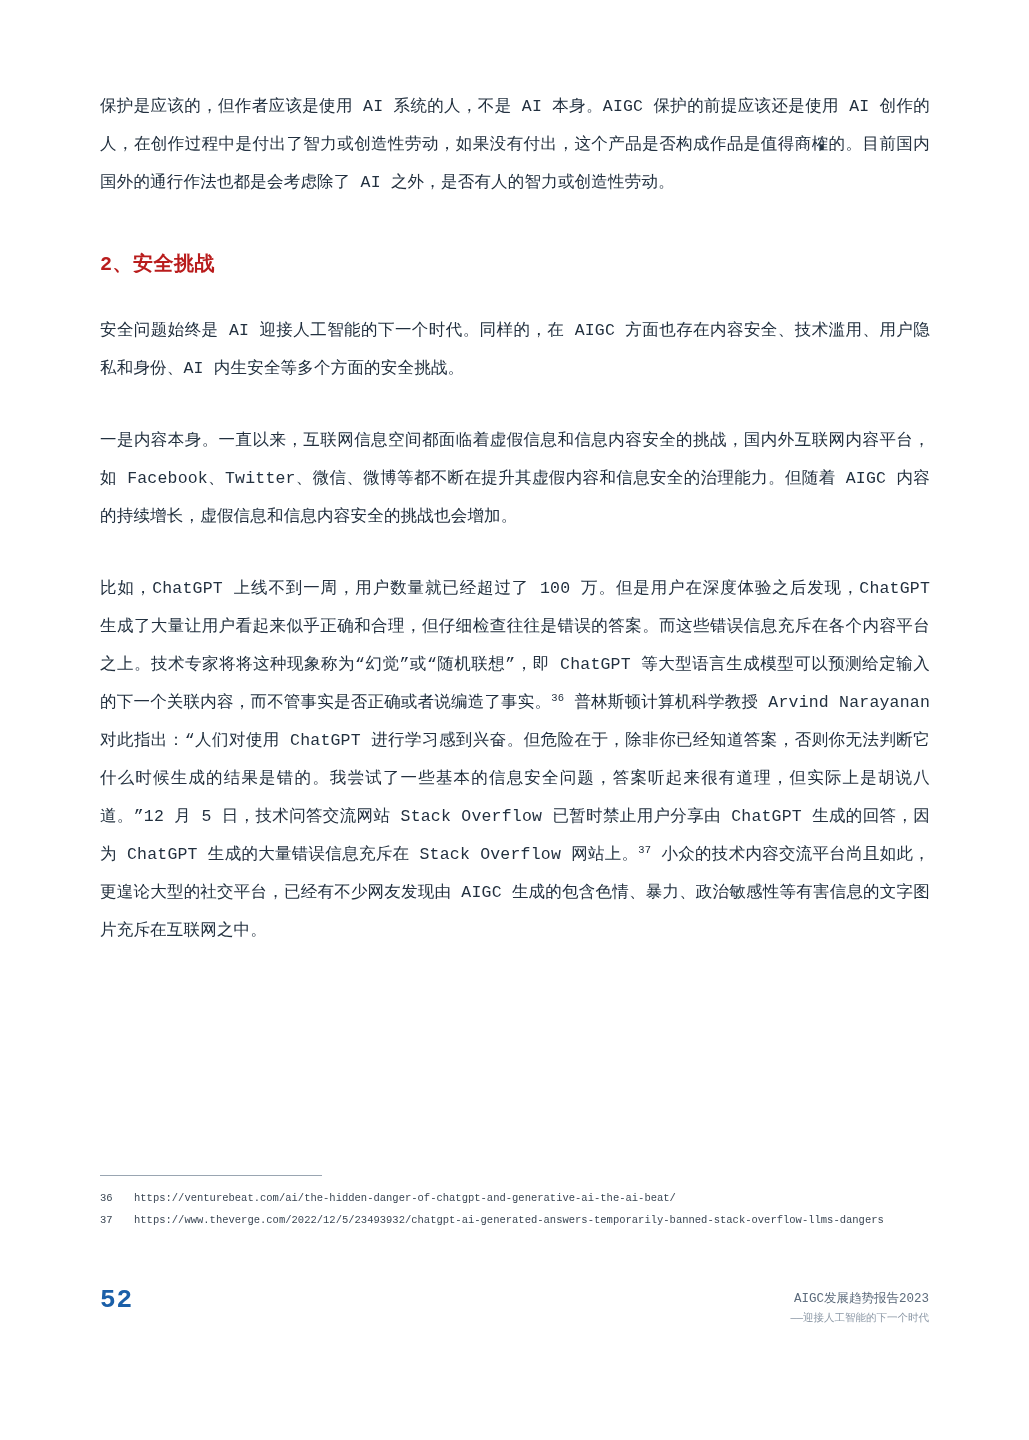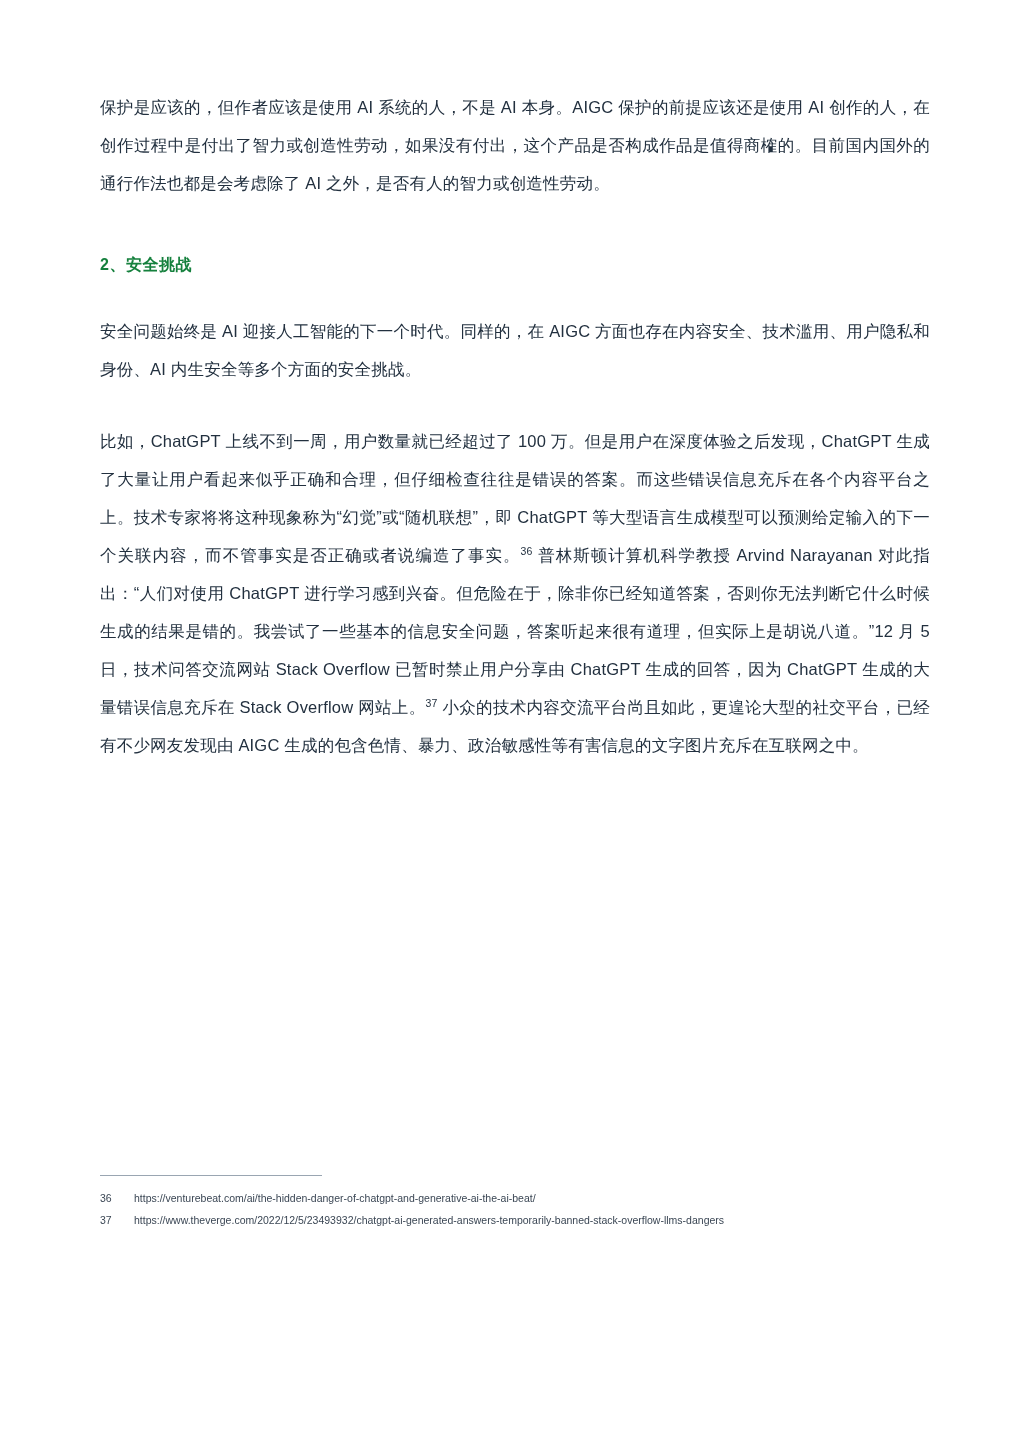--- a/index.html
+++ b/index.html
@@ -14,42 +14,43 @@
     color: #1b2a3c;
   }
   .page {
     position: relative;
     width: 1029px;
     height: 1440px;
     box-sizing: border-box;
     padding: 88px 100px 16px 100px;
     background: #ffffff;
     overflow: hidden;
+    font-family: Liberation Mono, monospace;
   }
   .content {
     width: 830px;
   }
   p.body-text {
     margin: 0 0 34px 0;
     font-size: 16.5px;
     line-height: 38px;
     color: #22303f;
     text-align: justify;
     text-justify: inter-ideograph;
     letter-spacing: 0.2px;
   }
   p.body-text.tight {
     margin-bottom: 30px;
   }
   h2.section-heading {
     margin: 46px 0 30px 0;
-    font-size: 16px;
+    font-size: 20px;
     line-height: 34px;
     font-weight: bold;
-    color: #15803d;
+    color: #b91c1c;
     letter-spacing: 0.5px;
   }
   sup.footnote-ref {
     font-size: 10.5px;
     vertical-align: super;
     line-height: 0;
     color: #22303f;
   }
   .footnotes {
     position: absolute;
@@ -118,33 +119,41 @@
 
 <div class="page">
   <div class="content">
 
     <p class="body-text">保护是应该的，但作者应该是使用 AI 系统的人，不是 AI 本身。AIGC 保护的前提应该还是使用 AI 创作的人，在创作过程中是付出了智力或创造性劳动，如果没有付出，这个产品是否构成作品是值得商榷的。目前国内国外的通行作法也都是会考虑除了 AI 之外，是否有人的智力或创造性劳动。</p>
 
     <h2 class="section-heading">2、安全挑战</h2>
 
     <p class="body-text">安全问题始终是 AI 迎接人工智能的下一个时代。同样的，在 AIGC 方面也存在内容安全、技术滥用、用户隐私和身份、AI 内生安全等多个方面的安全挑战。</p>
 
+    <p class="body-text">一是内容本身。一直以来，互联网信息空间都面临着虚假信息和信息内容安全的挑战，国内外互联网内容平台，如 Facebook、Twitter、微信、微博等都不断在提升其虚假内容和信息安全的治理能力。但随着 AIGC 内容的持续增长，虚假信息和信息内容安全的挑战也会增加。</p>
 
     <p class="body-text"><span>比如，ChatGPT 上线不到一周，用户数量就已经超过了 100 万。但是用户在深度体验之后发现，ChatGPT 生成了大量让用户看起来似乎正确和合理，但仔细检查往往是错误的答案。而这些错误信息充斥在各个内容平台之上。技术专家将将这种现象称为“幻觉”或“随机联想”，即 ChatGPT 等大型语言生成模型可以预测给定输入的下一个关联内容，而不管事实是否正确或者说编造了事实。</span><sup class="footnote-ref">36</sup><span> 普林斯顿计算机科学教授 Arvind Narayanan 对此指出：“人们对使用 ChatGPT 进行学习感到兴奋。但危险在于，除非你已经知道答案，否则你无法判断它什么时候生成的结果是错的。我尝试了一些基本的信息安全问题，答案听起来很有道理，但实际上是胡说八道。”12 月 5 日，技术问答交流网站 Stack Overflow 已暂时禁止用户分享由 ChatGPT 生成的回答，因为 ChatGPT 生成的大量错误信息充斥在 Stack Overflow 网站上。</span><sup class="footnote-ref">37</sup><span> 小众的技术内容交流平台尚且如此，更遑论大型的社交平台，已经有不少网友发现由 AIGC 生成的包含色情、暴力、政治敏感性等有害信息的文字图片充斥在互联网之中。</span></p>
 
 
   </div>
 
   <div class="footnotes">
     <div class="footnote-rule"></div>
 
     <div class="footnote-row">
       <span class="footnote-num">36</span>
       <span class="footnote-text">https://venturebeat.com/ai/the-hidden-danger-of-chatgpt-and-generative-ai-the-ai-beat/</span>
     </div>
 
     <div class="footnote-row">
       <span class="footnote-num">37</span>
       <span class="footnote-text">https://www.theverge.com/2022/12/5/23493932/chatgpt-ai-generated-answers-temporarily-banned-stack-overflow-llms-dangers</span>
     </div>
   </div>
 
+  <div class="page-footer">
+    <div class="page-number">52</div>
+    <div class="footer-meta">
+      <div class="footer-title">AIGC发展趋势报告2023</div>
+      <div class="footer-subtitle">——迎接人工智能的下一个时代</div>
+    </div>
+  </div>
 </div>
 
 </body></html>

